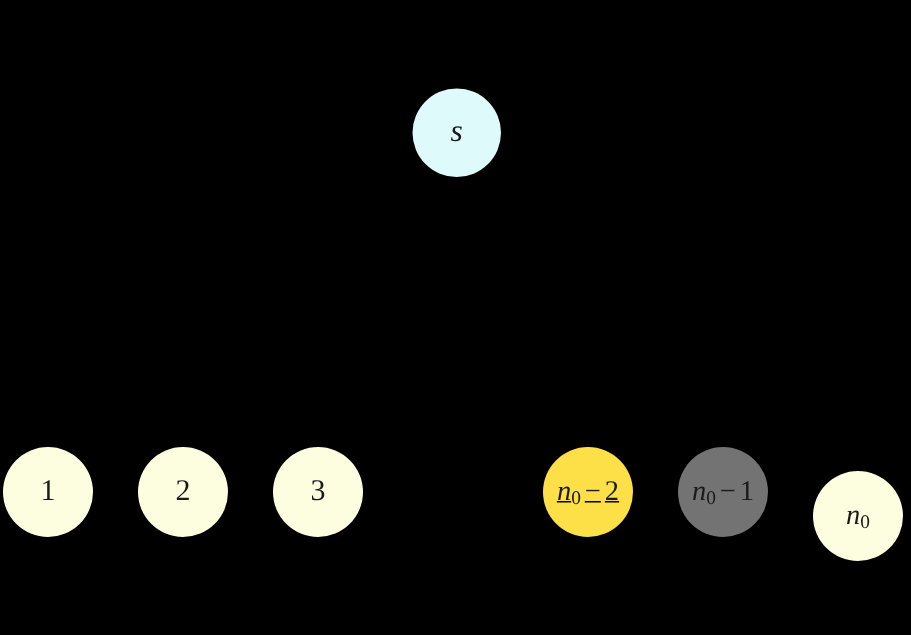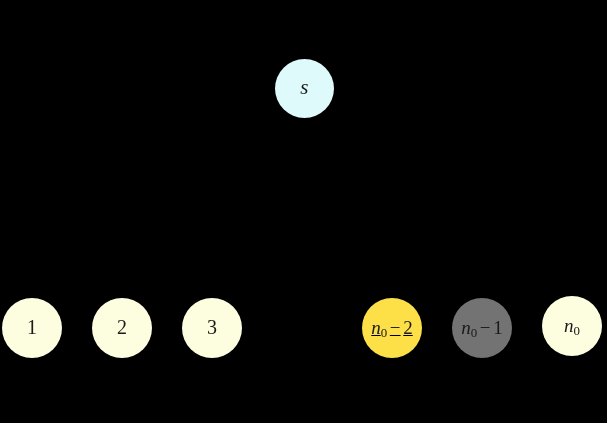--- a/index.html
+++ b/index.html
@@ -85,19 +85,19 @@
       <span class="var">n</span><span class="sub">0</span><span class="op">−</span><span>2</span>
     </span>
   </div>
 
   <div class="node leaf-node" style="width: 60px; height: 60px; left: 452px; top: 298px; background: #737373;">
     <span class="node-label formula">
       <span class="var">n</span><span class="sub">0</span><span class="op">−</span><span>1</span>
     </span>
   </div>
 
-  <div class="node leaf-node" style="width: 60px; height: 60px; left: 542px; top: 296px; background: rgb(253, 253, 224);">
+  <div class="node leaf-node" style="width: 60px; height: 60px; left: 542px; top: 314px; background: rgb(253, 253, 224);">
     <span class="node-label formula">
       <span class="var">n</span><span class="sub">0</span>
     </span>
   </div>
 
 </div>
 
 </body></html>

